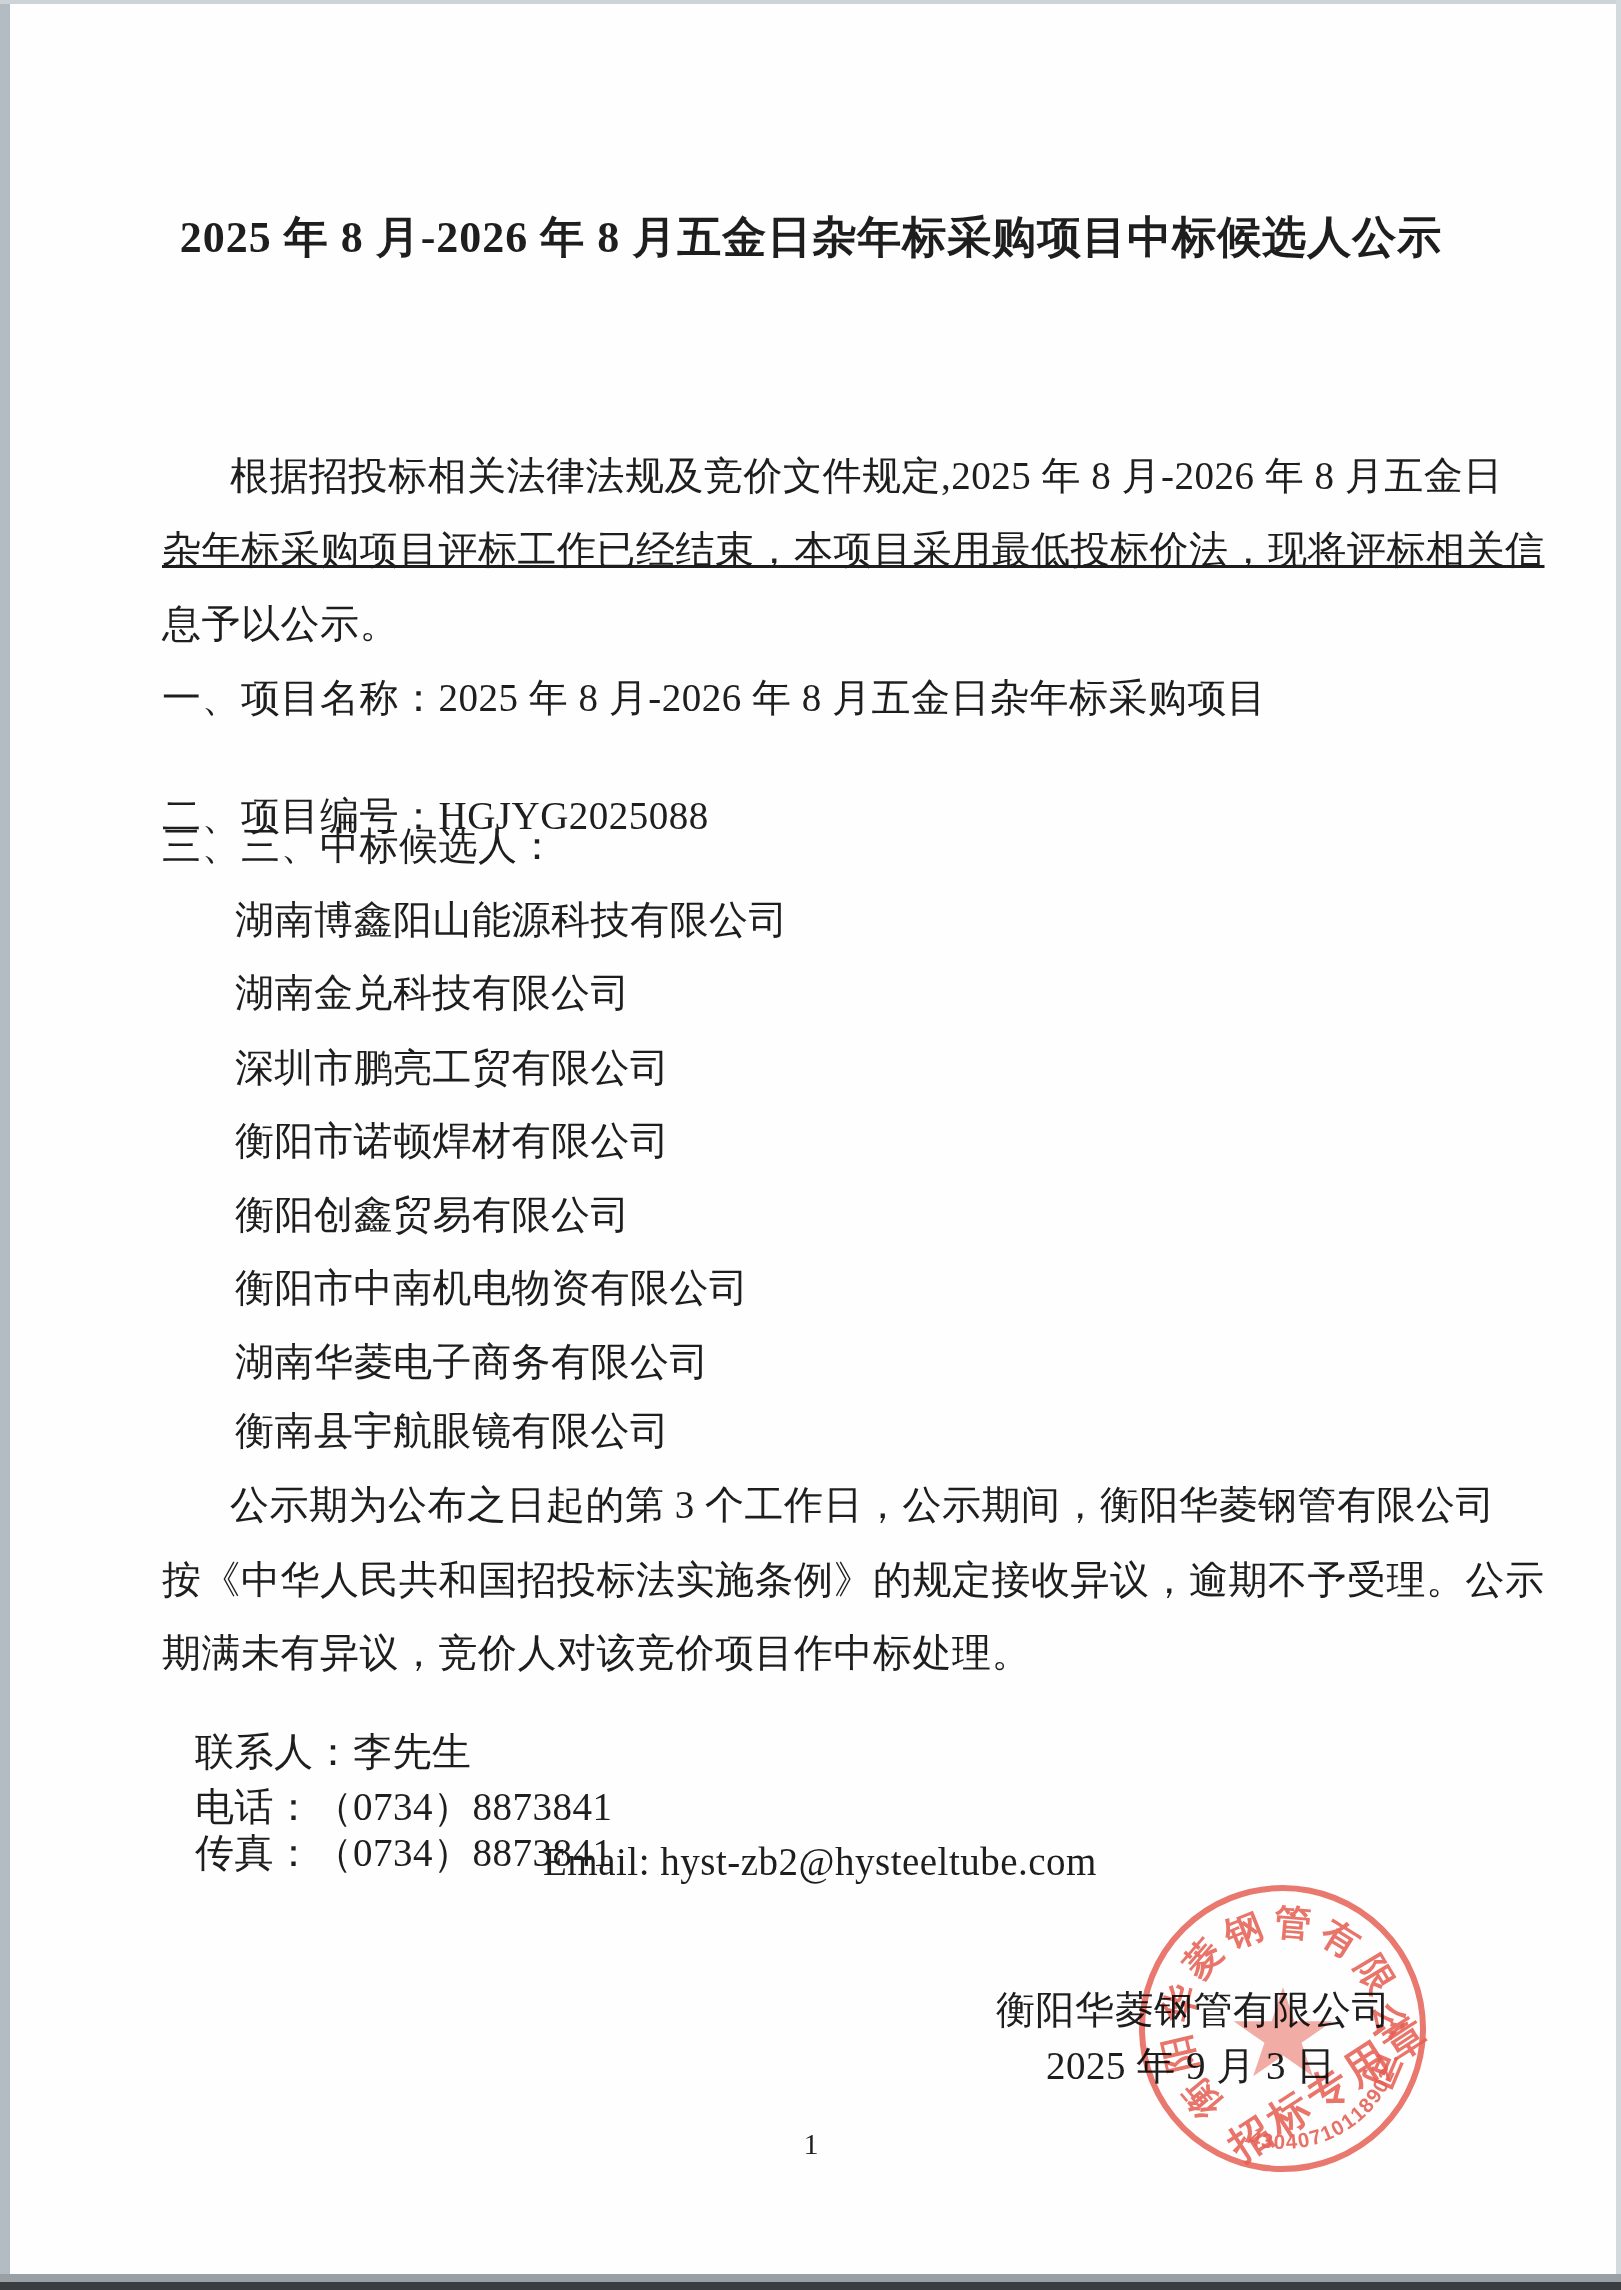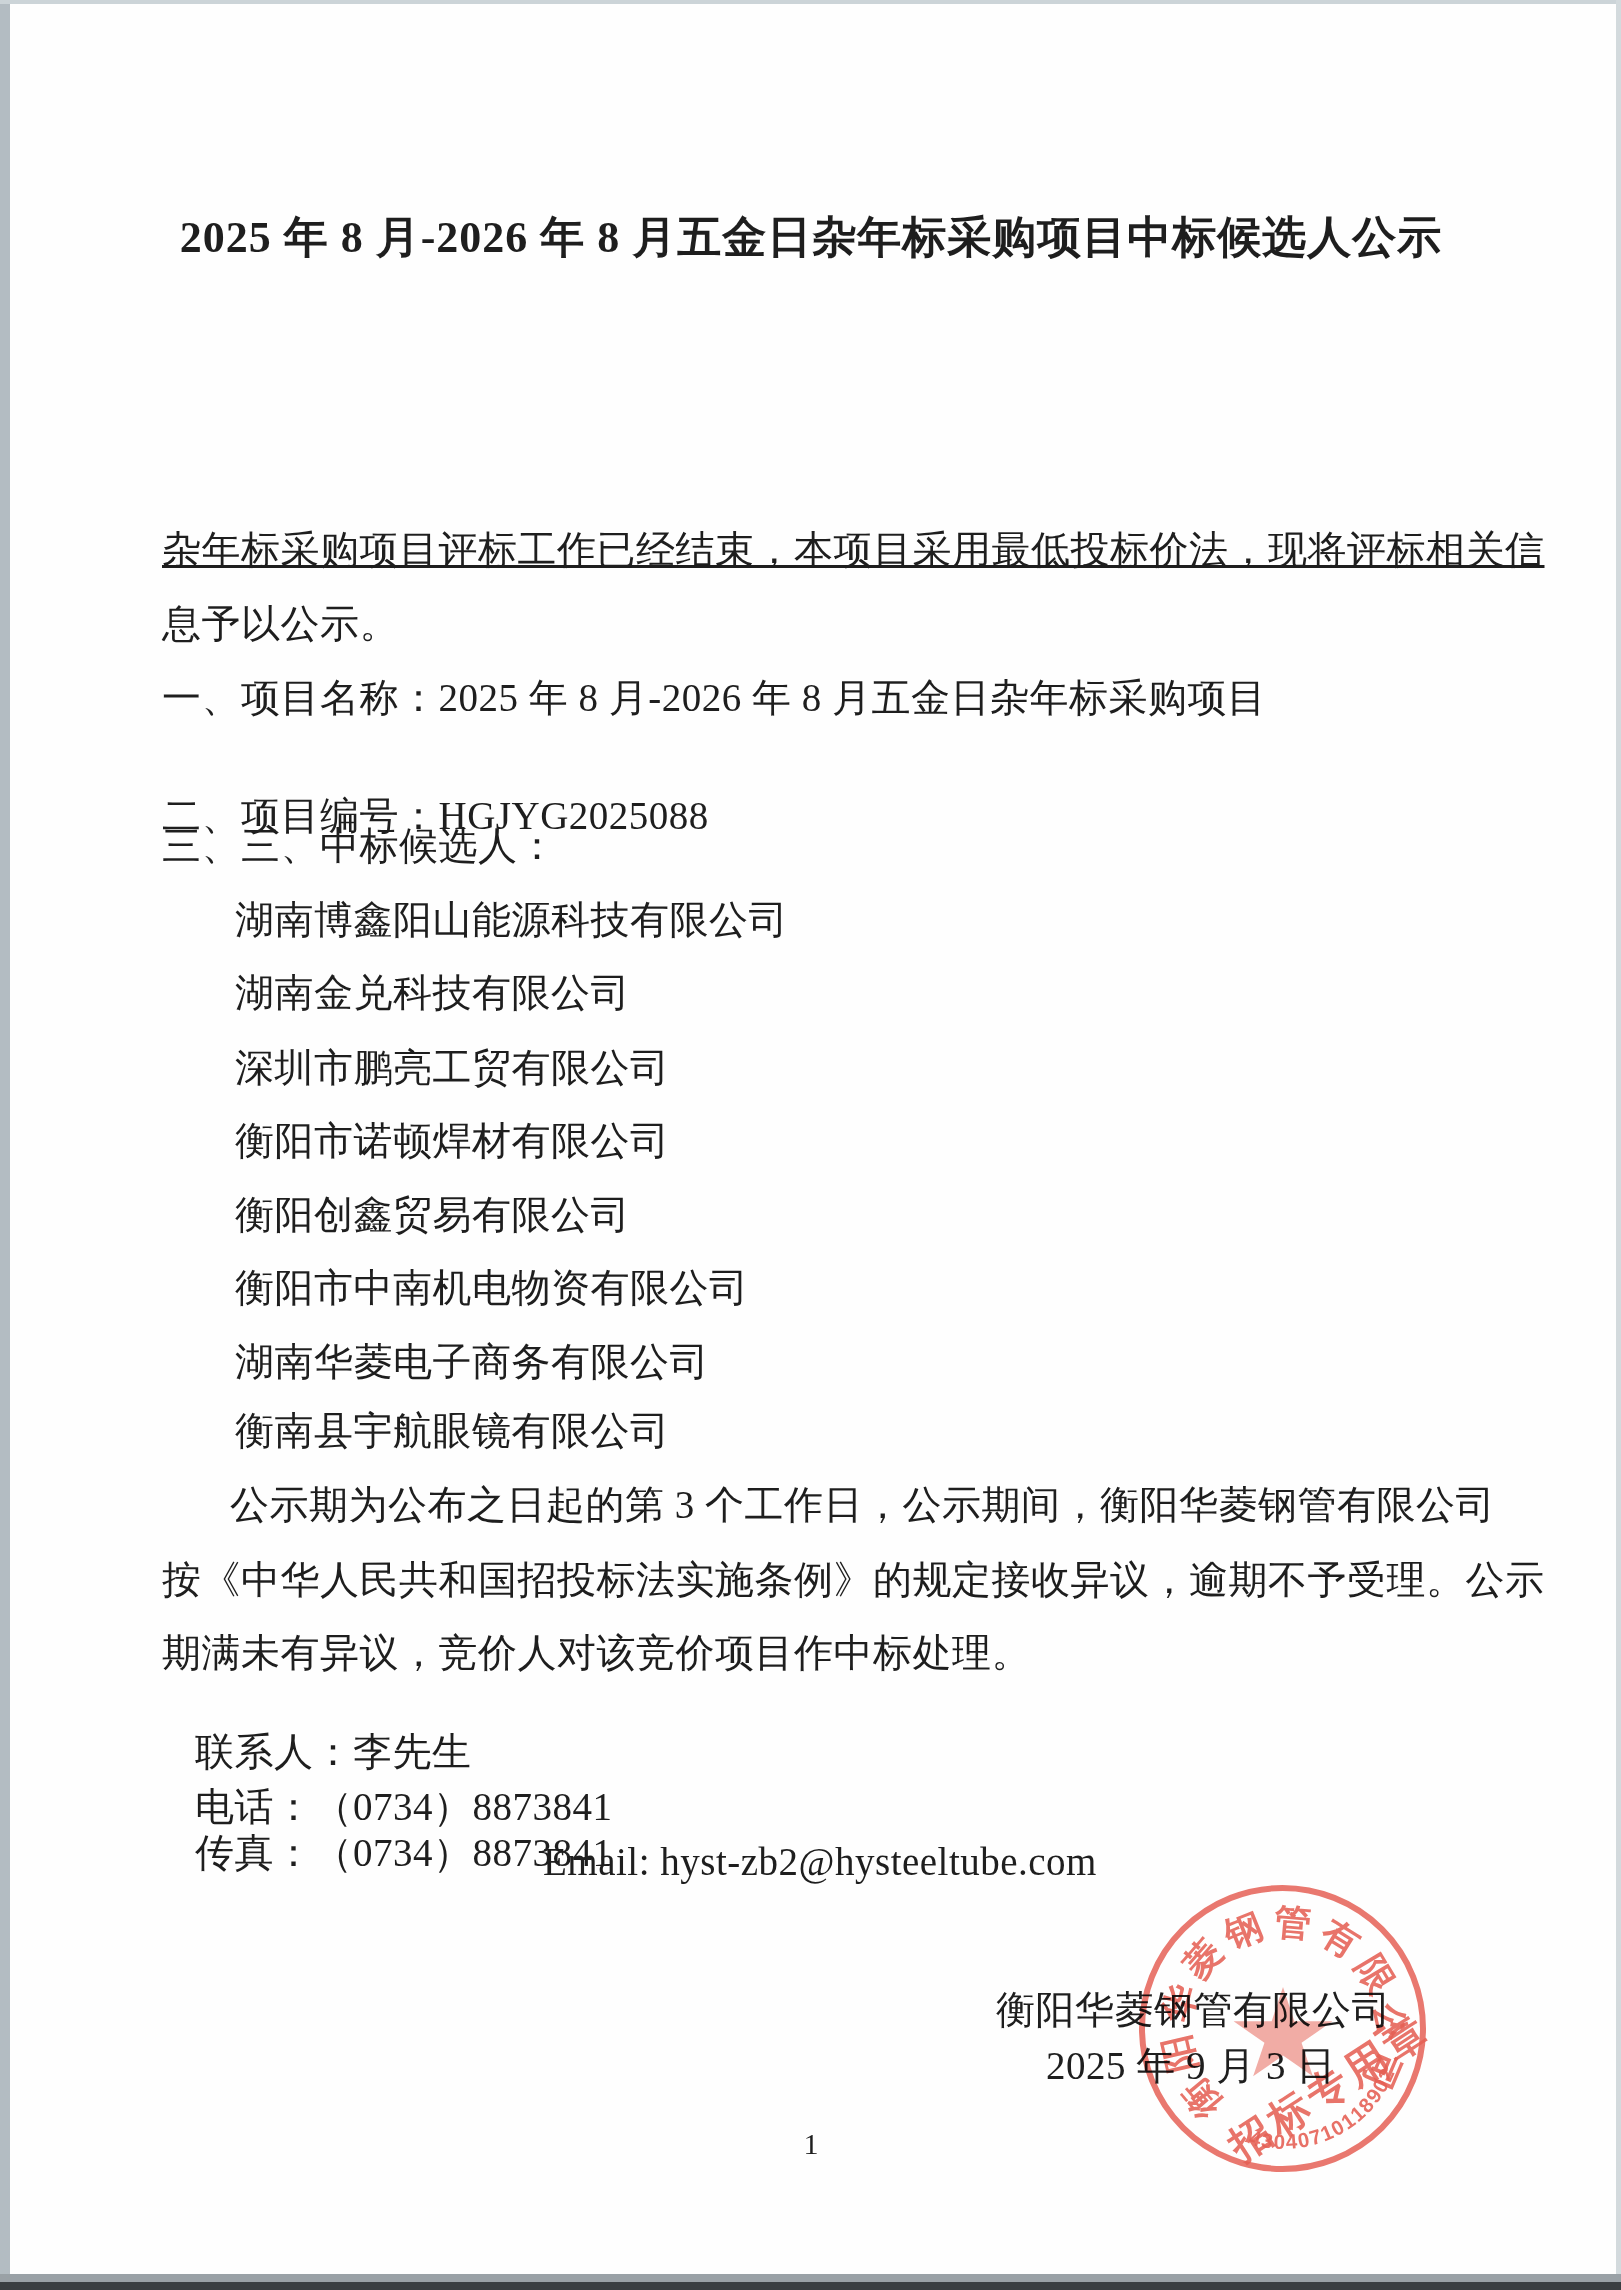--- a/index.html
+++ b/index.html
@@ -54,20 +54,21 @@
     color:rgba(228,84,72,.88);
   }
 </style>
 </head>
 <body>
 
 <div class="page">
 
   <div class="title">2025 年 8 月-2026 年 8 月五金日杂年标采购项目中标候选人公示</div>
 
+  <div class="line" style="left:230px;top:451px;">根据招投标相关法律法规及竞价文件规定,2025 年 8 月-2026 年 8 月五金日</div>
   <div class="line" style="left:162px;top:525px;text-decoration:underline;">杂年标采购项目评标工作已经结束，本项目采用最低投标价法，现将评标相关信</div>
   <div class="line" style="left:162px;top:599px;">息予以公示。</div>
 
   <div class="line" style="left:162px;top:673px;">一、项目名称：2025 年 8 月-2026 年 8 月五金日杂年标采购项目</div>
   <div class="line" style="left:162px;top:747px;margin-top:44px;">二、项目编号：HGJYG2025088</div>
   <div class="line" style="left:162px;top:821px;">三、三、中标候选人：</div>
 
   <div>
     <div class="line" style="left:235px;top:895px;font-family:Liberation Serif, serif;">湖南博鑫阳山能源科技有限公司</div>
     <div class="line" style="left:235px;top:968px;">湖南金兑科技有限公司</div>

